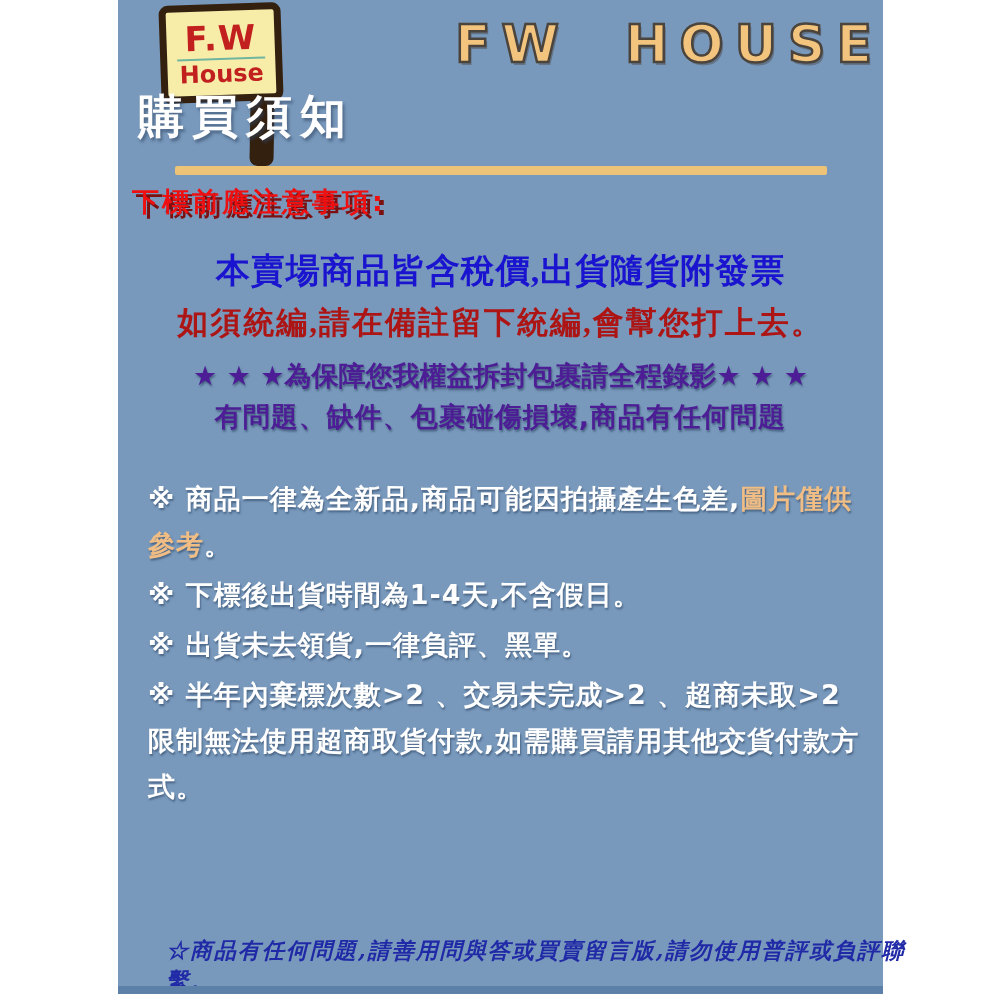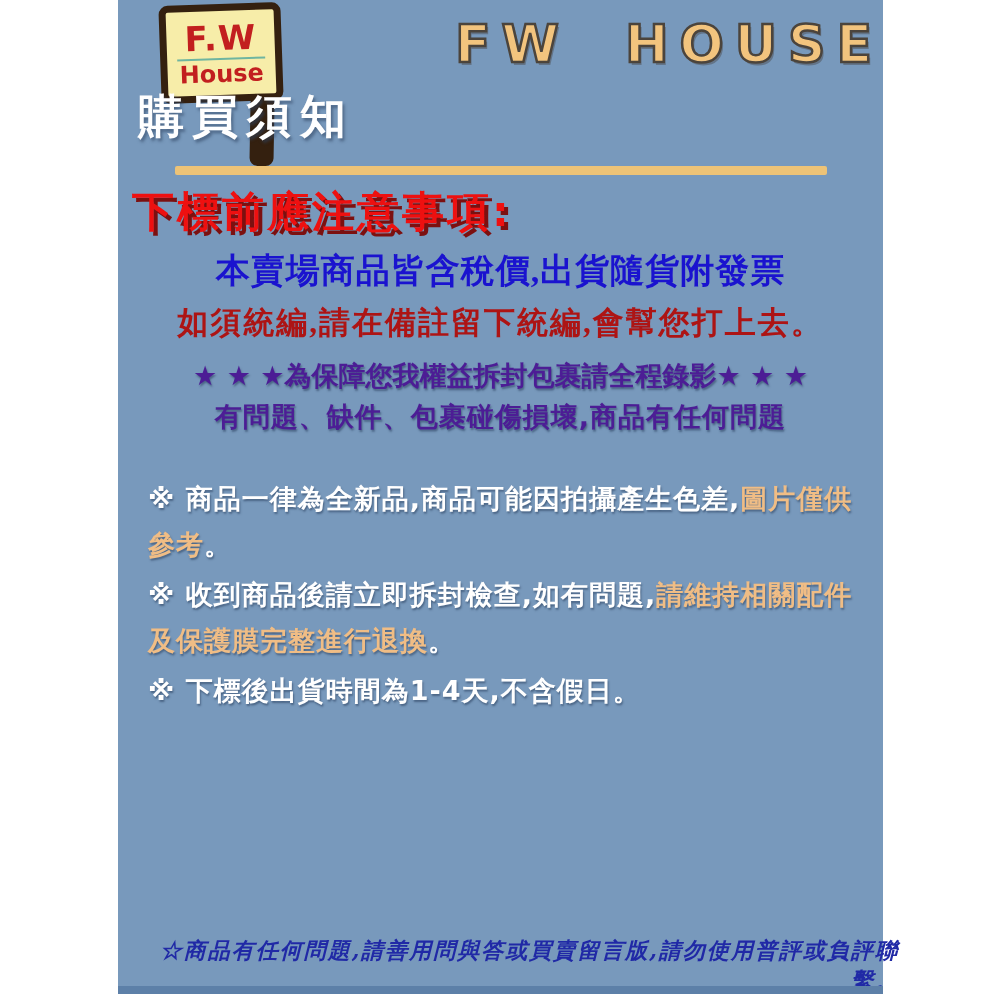--- a/index.html
+++ b/index.html
@@ -20,42 +20,42 @@
     border-radius:2px 2px 8px 8px;transform:rotate(1deg);}
 
   .title{position:absolute;top:14px;left:0;width:100%;text-align:right;text-indent:30px;
     font-size:52px;font-weight:bold;letter-spacing:11px;word-spacing:26px;color:var(--title-tan);
     -webkit-text-stroke:2.5px #4b443c;text-shadow:2px 3px 0 rgba(60,50,40,.35);}
   .subtitle{position:absolute;top:86px;left:0;width:100%;text-align:left;text-indent:20px;
     font-size:46px;font-weight:bold;letter-spacing:8px;color:#ffffff;
     text-shadow:2px 3px 3px rgba(45,65,95,.55);}
   .divider{position:absolute;top:166px;left:57px;width:652px;height:9px;background:var(--gold);border-radius:2px;}
 
-  .heading{position:absolute;top:184px;left:14px;font-size:42px;font-weight:bold;letter-spacing:3px;
+  .heading{position:absolute;top:184px;left:14px;font-size:27px;font-weight:bold;letter-spacing:3px;
     color:var(--red);text-shadow:4px 4px 0 var(--red-dark);}
 
   .serif-line{position:absolute;left:0;width:100%;text-align:center;font-weight:bold;
     font-family:"Liberation Serif","DejaVu Serif",serif;}
   .tax-line{top:248px;font-size:34px;color:var(--blue);letter-spacing:1px;}
   .invoice-line{top:302px;font-size:31px;color:var(--dark-red);letter-spacing:2px;}
 
   .white-line{position:absolute;left:0;width:100%;text-align:center;color:#4c1d95;font-weight:bold;
     text-shadow:1px 2px 2px rgba(30,50,80,.5);}
   .star-line{top:358px;font-size:27px;}
   .video-line{top:399px;font-size:27px;letter-spacing:1px;}
 
   .notes{position:absolute;top:476px;left:30px;right:16px;font-size:27px;font-weight:bold;
     line-height:46px;color:#ffffff;text-shadow:1px 2px 2px rgba(30,50,80,.5);letter-spacing:1px;}
   .notes p{margin:0 0 4px 0;}
   .notes .tan{color:var(--tan);}
   .notes .white{color:#ffffff;}
 
-  .footer-line{position:absolute;top:936px;left:16px;width:100%;text-align:right;
+  .footer-line{position:absolute;top:936px;left:0;width:100%;text-align:left;
     font-family:"DejaVu Serif","Liberation Serif",serif;font-style:italic;font-weight:600;
-    font-size:22px;letter-spacing:2px;color:var(--navy);}
+    font-size:22px;letter-spacing:2px;color:var(--navy);padding-left:48px;}
 </style>
 </head>
 <body>
 
 <div class="canvas">
   <div class="panel">
 
     <div class="logo">
       <div class="logo-board">
         <div class="logo-fw">F.W</div>
@@ -72,21 +72,22 @@
     <div class="heading">下標前應注意事項:</div>
 
     <div class="serif-line tax-line">本賣場商品皆含稅價,出貨隨貨附發票</div>
     <div class="serif-line invoice-line">如須統編,請在備註留下統編,會幫您打上去。</div>
 
     <div class="white-line star-line">★ ★ ★為保障您我權益拆封包裹請全程錄影★ ★ ★</div>
     <div class="white-line video-line">有問題、缺件、包裹碰傷損壞,商品有任何問題</div>
 
     <div class="notes">
         <p><span class="white">※ 商品一律為全新品,商品可能因拍攝產生色差,</span><span class="tan">圖片僅供參考</span><span class="white">。</span></p>
-        <p><span class="white">※ 收到商品後請立即拆封檢查,如有問題,</span><span class="tan">請維持相關配件及保護膜完整進行退換</span><span class="white">。</span></p>
         <p><span class="white">※ 下標後出貨時間為1-4天,不含假日。</span></p>
+        <p><span class="white">※ 出貨未去領貨,一律負評、黑單。</span></p>
+        <p><span class="white">※ 半年內棄標次數&gt;2 、交易未完成&gt;2  、超商未取&gt;2限制無法使用超商取貨付款,如需購買請用其他交貨付款方式。</span></p>
       </div>
 
     <div class="footer-line">☆商品有任何問題,請善用問與答或買賣留言版,請勿使用普評或負評聯繫。</div>
 
     <div class="bottom-strip"></div>
   </div>
 </div>
 
 </body></html>

